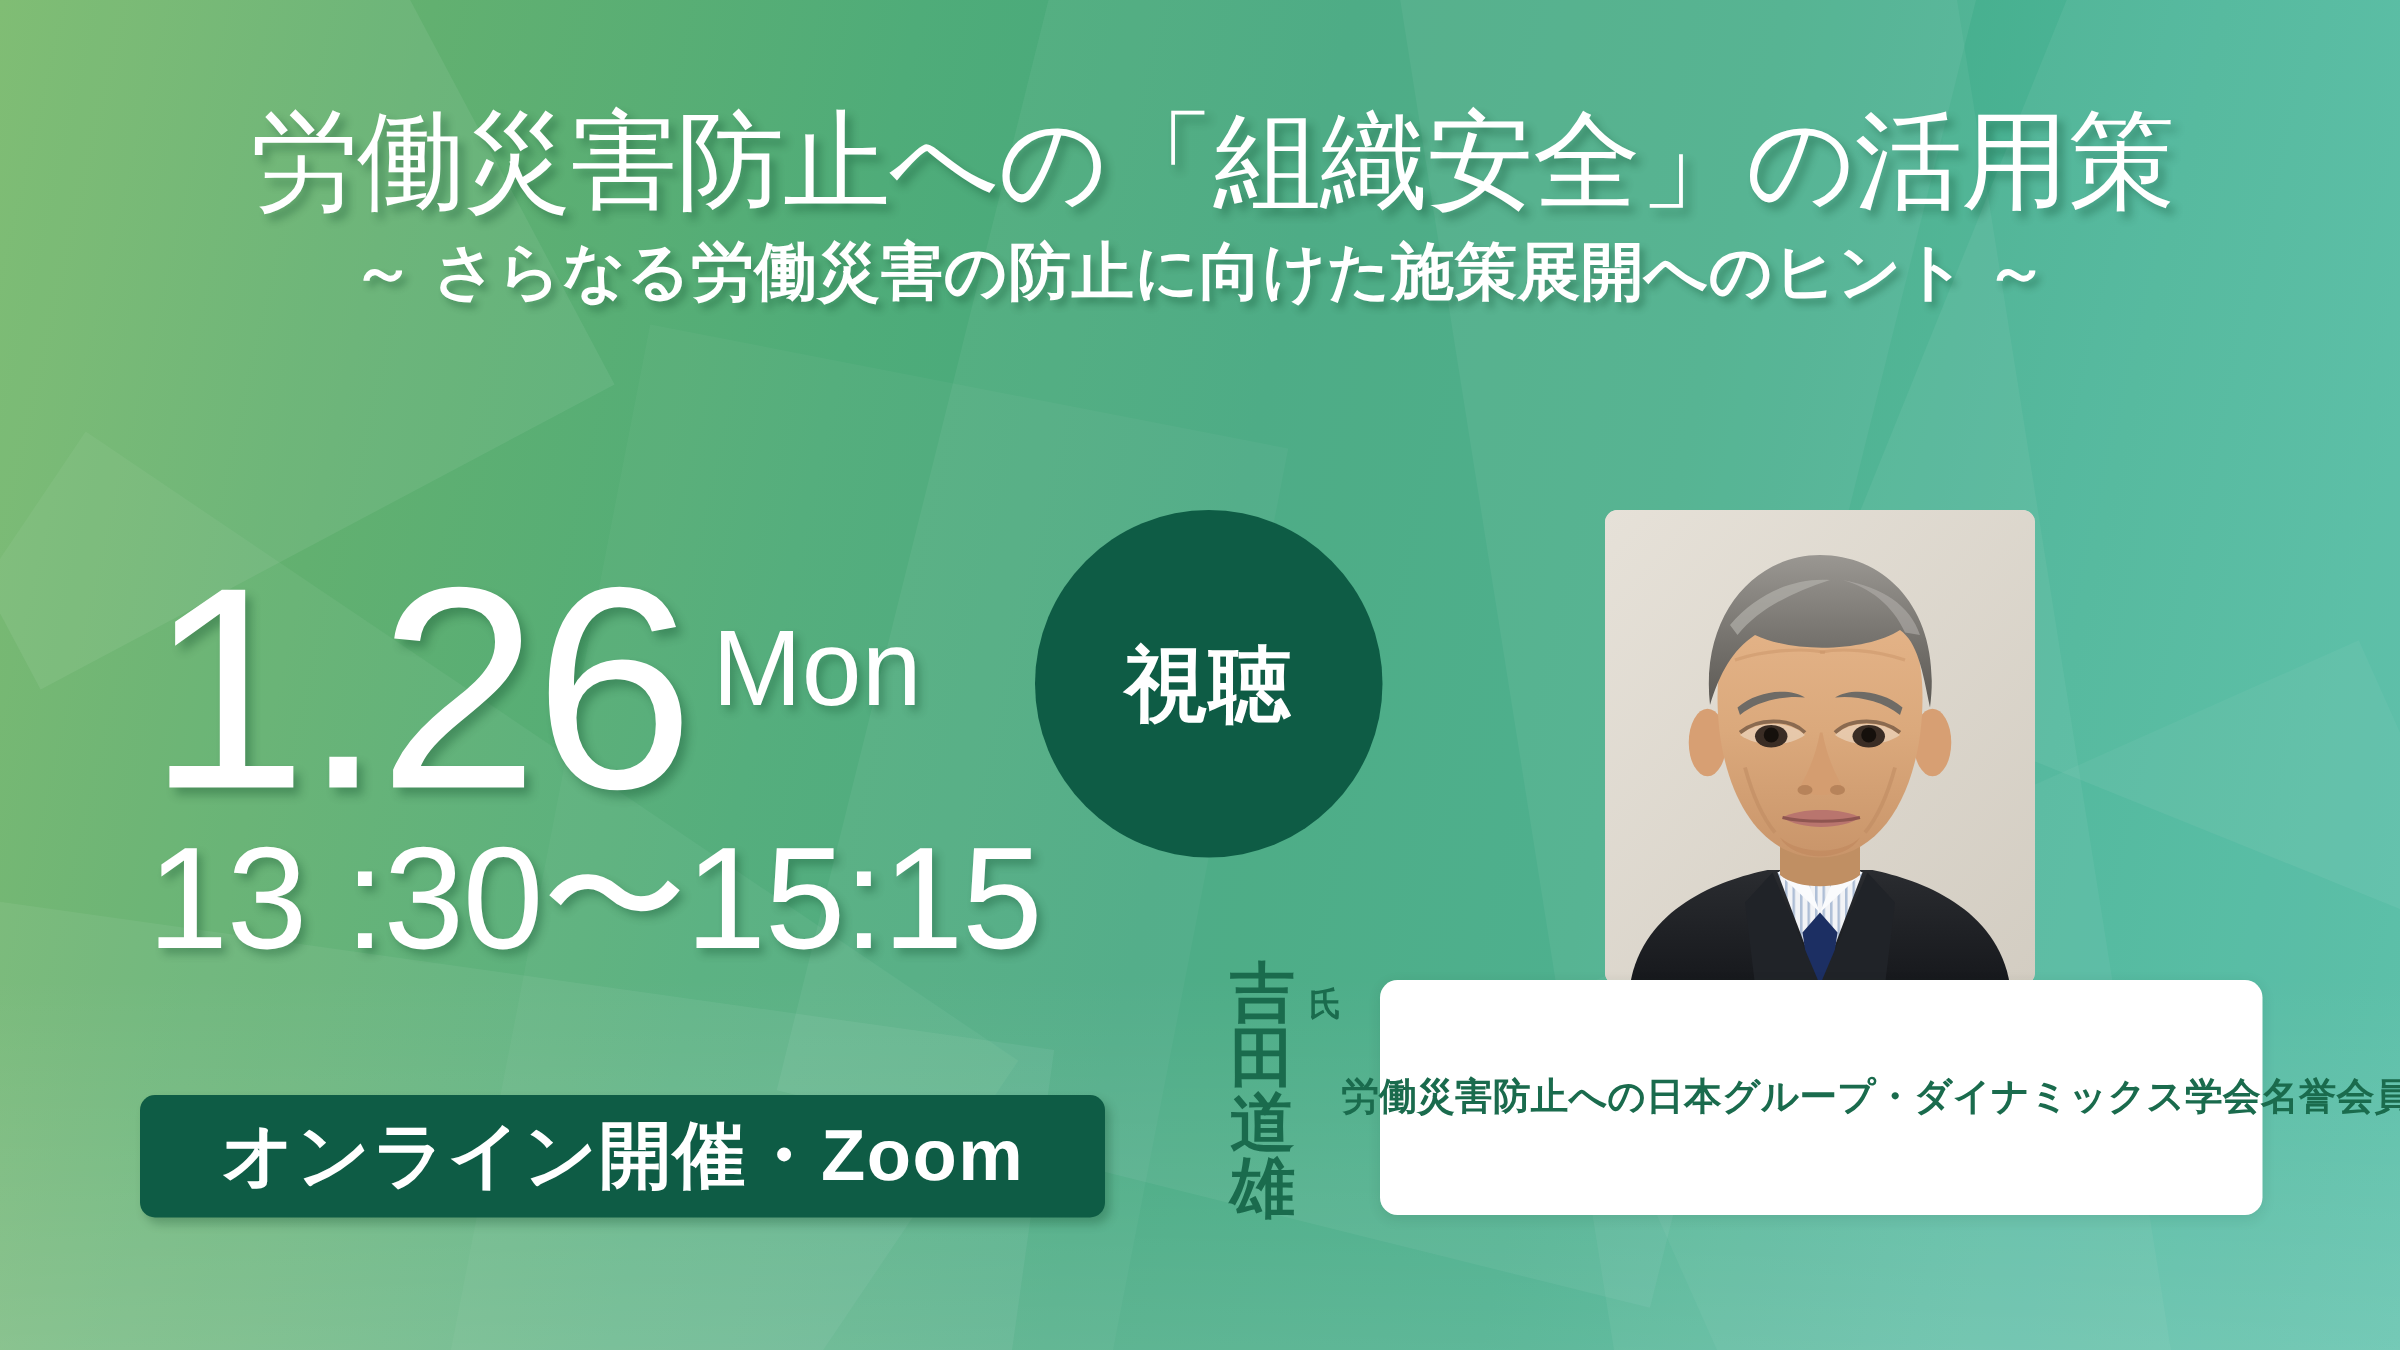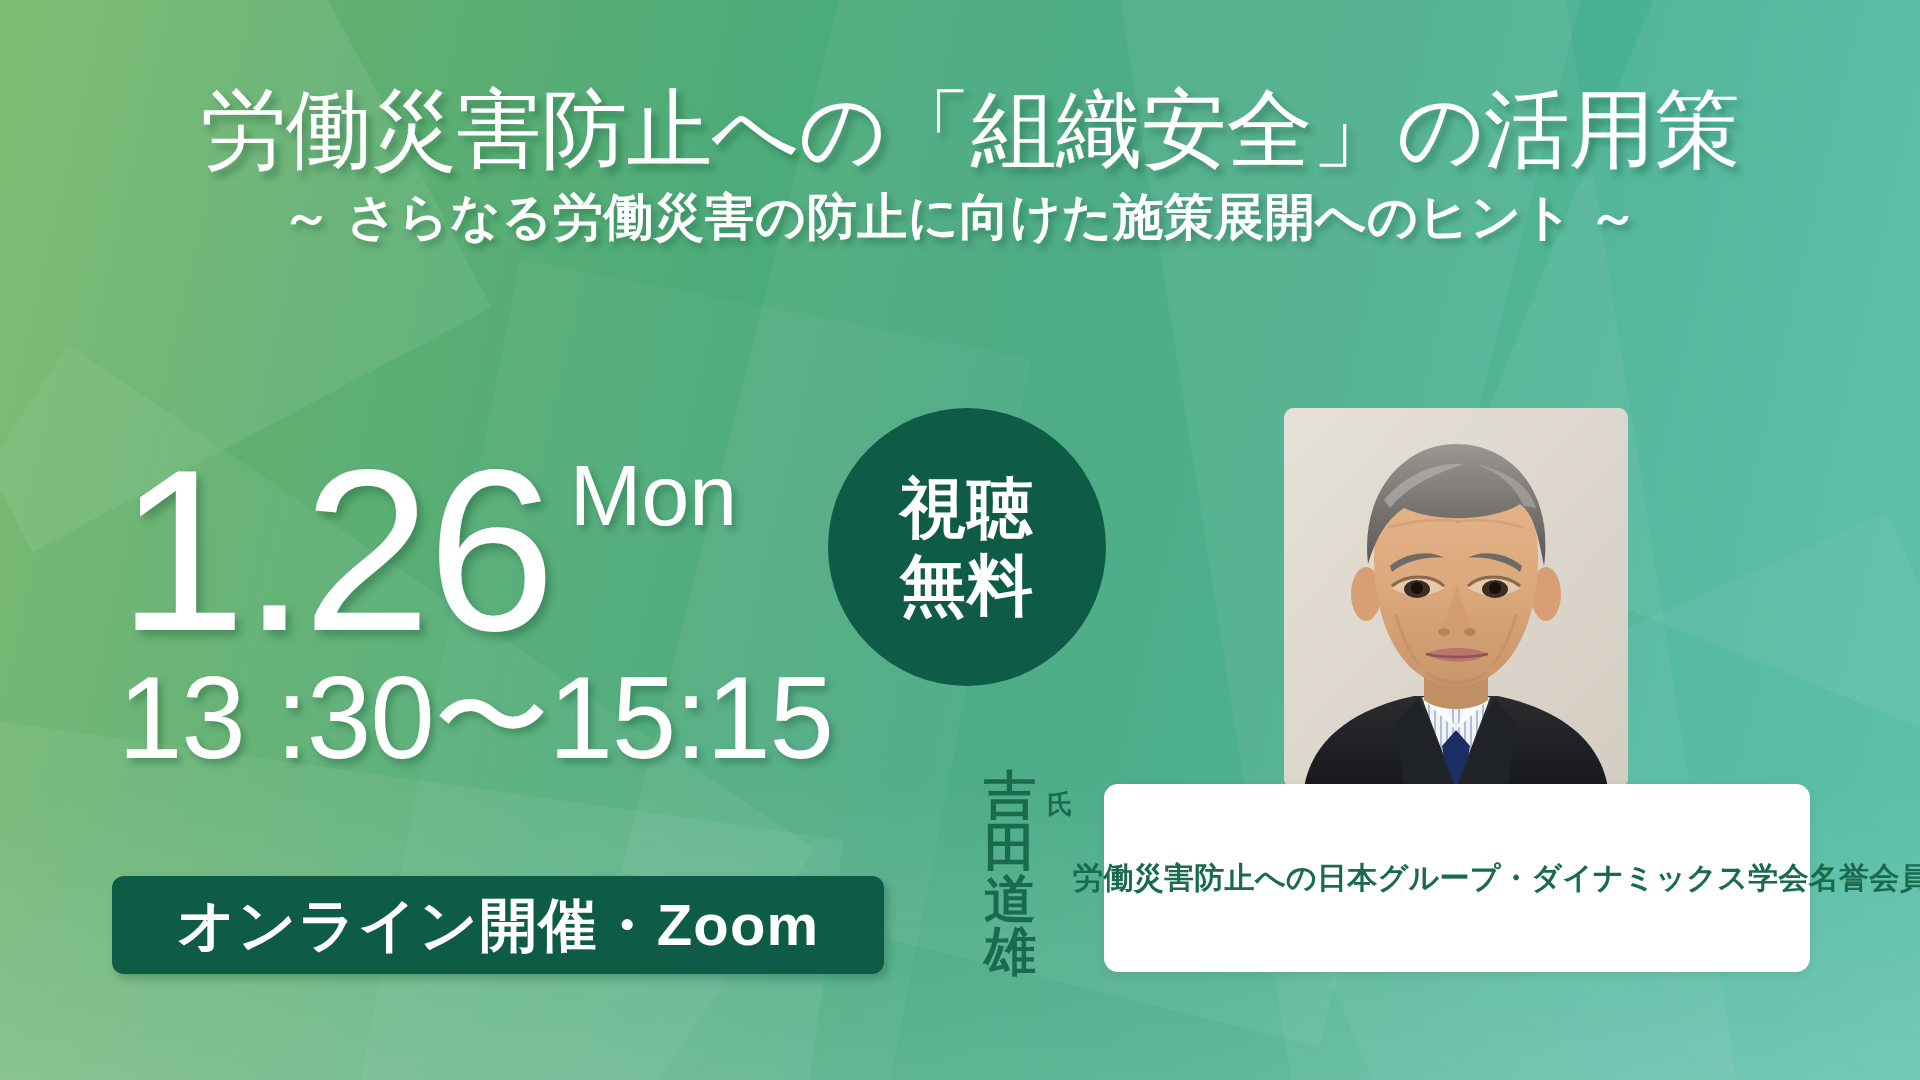--- a/index.html
+++ b/index.html
@@ -119,21 +119,21 @@
 
   
   .date-block {
     position: absolute;
     left: 118px;
     top: 452px;
     z-index: 6;
   }
   .date-line {
     display: flex;
-    align-items: flex-start;
+    align-items: center;
     line-height: 1;
   }
   .date-big {
     color: #ffffff;
     font-size: 230px;
     font-weight: 400;
     line-height: 0.86;
     letter-spacing: -0.015em;
     text-shadow: 5px 6px 8px rgba(0,60,30,0.30);
   }
@@ -291,21 +291,20 @@
     </div>
     <div class="time-line">13 :30〜15:15</div>
   </div>
 
   <div class="online-badge">
     <span class="online-badge-label">オンライン開催・Zoom</span>
   </div>
 
   <div class="free-circle">
     <span class="free-circle-line">視聴</span>
-    <span class="free-circle-line">無料</span>
   </div>
 
   <div class="photo-frame">
     <svg class="photo-svg" viewBox="0 0 344 380" preserveAspectRatio="xMidYMid slice">
       <defs>
         <linearGradient id="bgwall" x1="0" y1="0" x2="1" y2="1">
           <stop offset="0%" stop-color="#e6e1d8"></stop>
           <stop offset="100%" stop-color="#d3cdc2"></stop>
         </linearGradient>
         <linearGradient id="skin" x1="0" y1="0" x2="0" y2="1">

